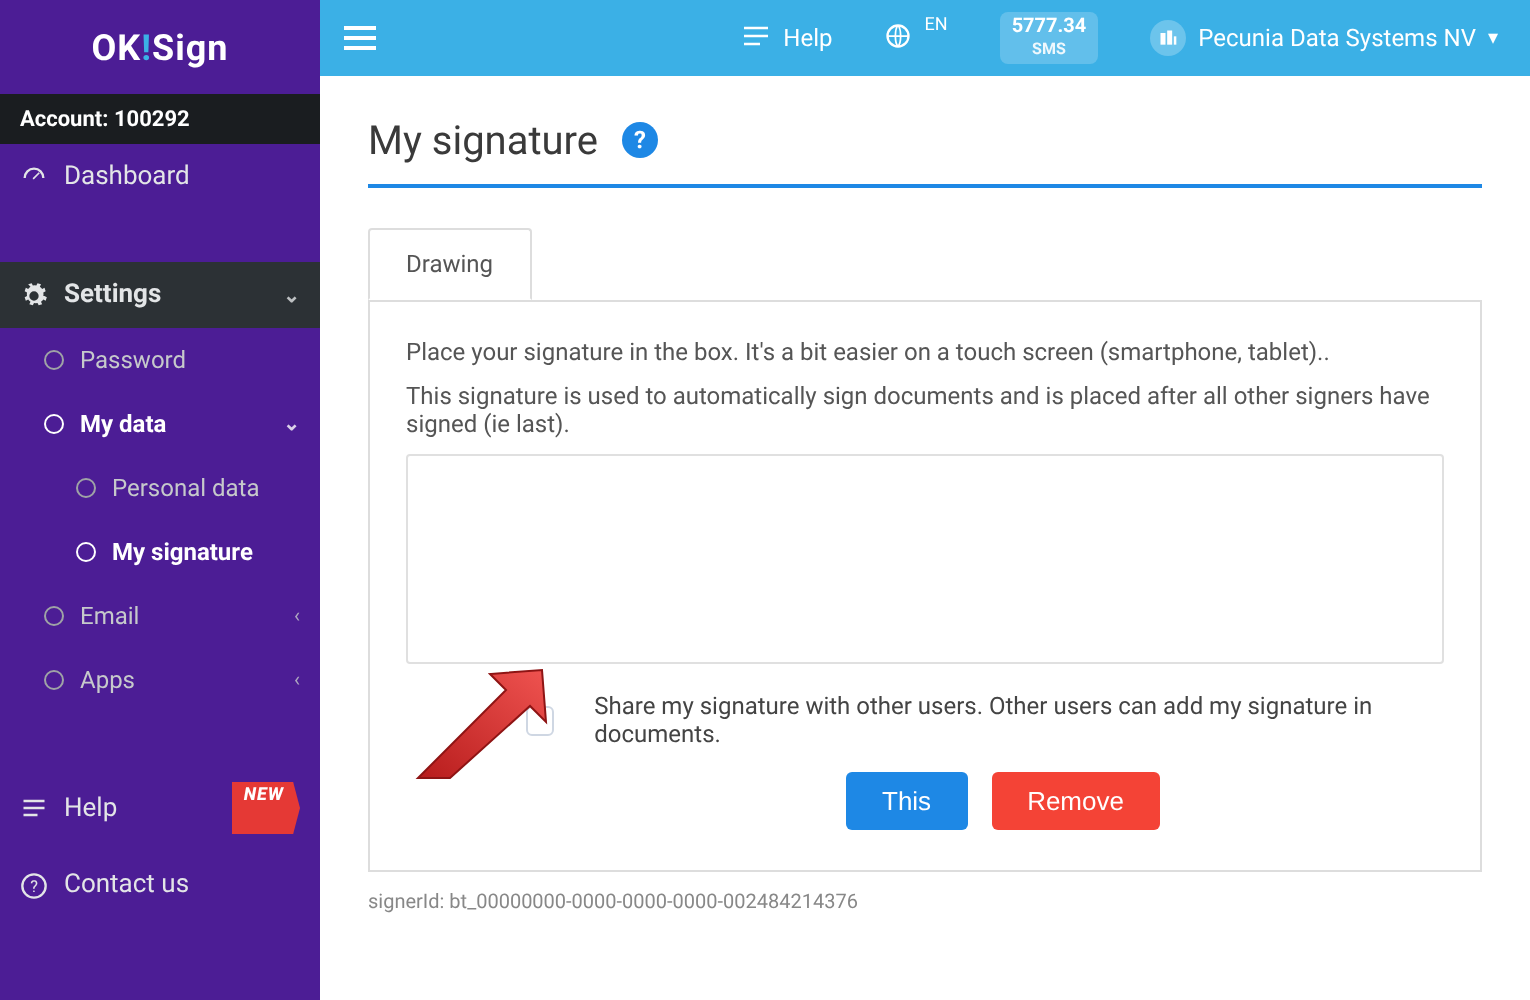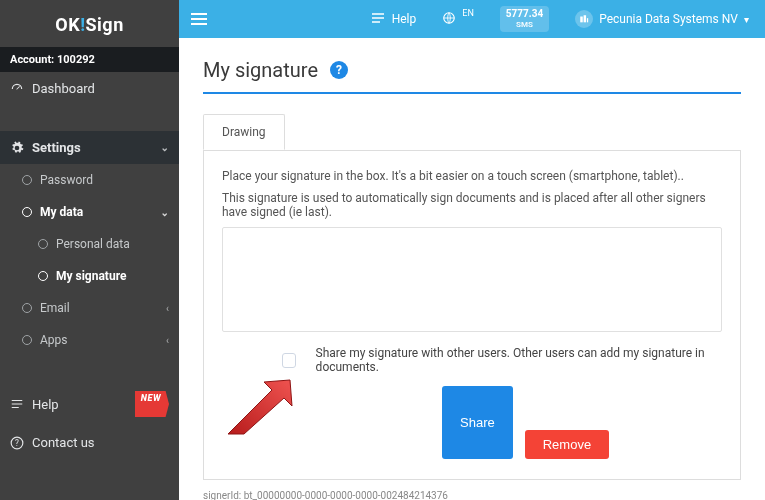--- a/index.html
+++ b/index.html
@@ -1,21 +1,21 @@
 <!DOCTYPE html>
 <html><head>
 <meta charset="utf-8">
 <style>
   * { box-sizing: border-box; margin: 0; padding: 0; }
   html, body { font-family: -apple-system, "Segoe UI", Roboto, Arial, sans-serif; font-size: 13px; color: #333; background: #fff; }
   body { width: 765px; height: 500px; overflow: hidden; }
 
   
   .app { display: flex; width: 100%; height: 100%; }
-  .sidebar { width: 179px; background: #404040; color: #ddd; display: flex; flex-direction: column; font-size: 13px; }
+  .sidebar { width: 160px; background: #4c1d95; color: #ddd; display: flex; flex-direction: column; font-size: 13px; }
   .main { flex: 1; display: flex; flex-direction: column; min-width: 0; }
 
   
   .logo { padding: 14px 0 12px 0; text-align: center; font-size: 18px; font-weight: 700; color: #fff; letter-spacing: 0.5px; }
   .logo .accent { color: #3bb0e6; }
   .act { padding: 6px 10px; font-size: 11px; font-weight: 700; background: #1a1d20; color: #fff; }
 
   
   .nav-item { display: flex; align-items: center; gap: 8px; padding: 9px 10px; cursor: pointer; color: #e3e5e7; }
   .nav-item .lbl { flex: 1; }
@@ -61,21 +61,21 @@
   .panel { border: 1px solid #ddd; border-top: none; padding: 18px 18px 20px 18px; position: relative; }
   .hint { font-size: 12px; color: #555; margin-bottom: 8px; }
   .sig-box { border: 1px solid #e0e0e0; background: #fff; height: 105px; border-radius: 2px; margin-bottom: 14px; }
 
   .share-row { display: flex; align-items: center; gap: 20px; font-size: 12px; color: #444; margin: 6px 0 12px 60px; position: relative; }
   .chk { width: 15px; height: 15px; border: 1px solid #cfd7e3; border-radius: 3px; background: #fff; display: inline-block; cursor: pointer; }
 
   .btn-row { display: flex; gap: 12px; margin-left: 220px; }
   .btn { padding: 7px 18px; font-size: 13px; border-radius: 3px; border: none; color: #fff; cursor: pointer; }
   .btn-primary { background: #1e88e5; }
-  .btn-danger  { background: #f44336; margin-top: 44px; }
+  .btn-danger  { background: #f44336; }
 
   .signer-id { font-size: 10px; color: #888; margin-top: 10px; }
 
   
   .arrow { position: absolute; left: 22px; bottom: 40px; pointer-events: none; }
   .arrow svg { width: 70px; height: 60px; }
 
   .bars-icon svg { width: 16px; height: 16px; fill: currentColor; }
 </style>
 </head>
@@ -219,21 +219,21 @@
         <p class="hint">This signature is used to automatically sign documents and is placed after all other signers have signed (ie last).</p>
 
         <div class="sig-box"></div>
 
         <div class="share-row">
           <span class="chk"></span>
           <span>Share my signature with other users. Other users can add my signature in documents.</span>
         </div>
 
         <div class="btn-row">
-          <button class="btn btn-primary">Share</button>
+          <button class="btn btn-primary">This</button>
           <button class="btn btn-danger">Remove</button>
         </div>
 
         <div class="arrow">
           <svg viewBox="0 0 70 60">
             <defs>
               <linearGradient id="ga" x1="0" y1="1" x2="1" y2="0">
                 <stop offset="0%" stop-color="#b71c1c"></stop>
                   <stop offset="100%" stop-color="#ef5350"></stop>
               </linearGradient>

